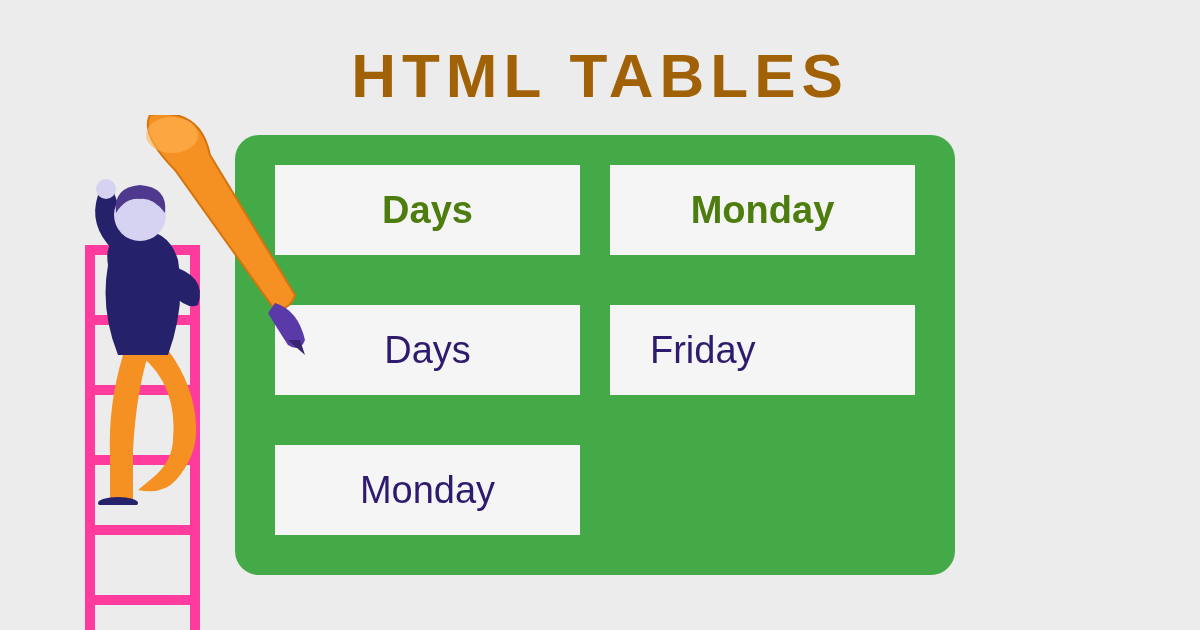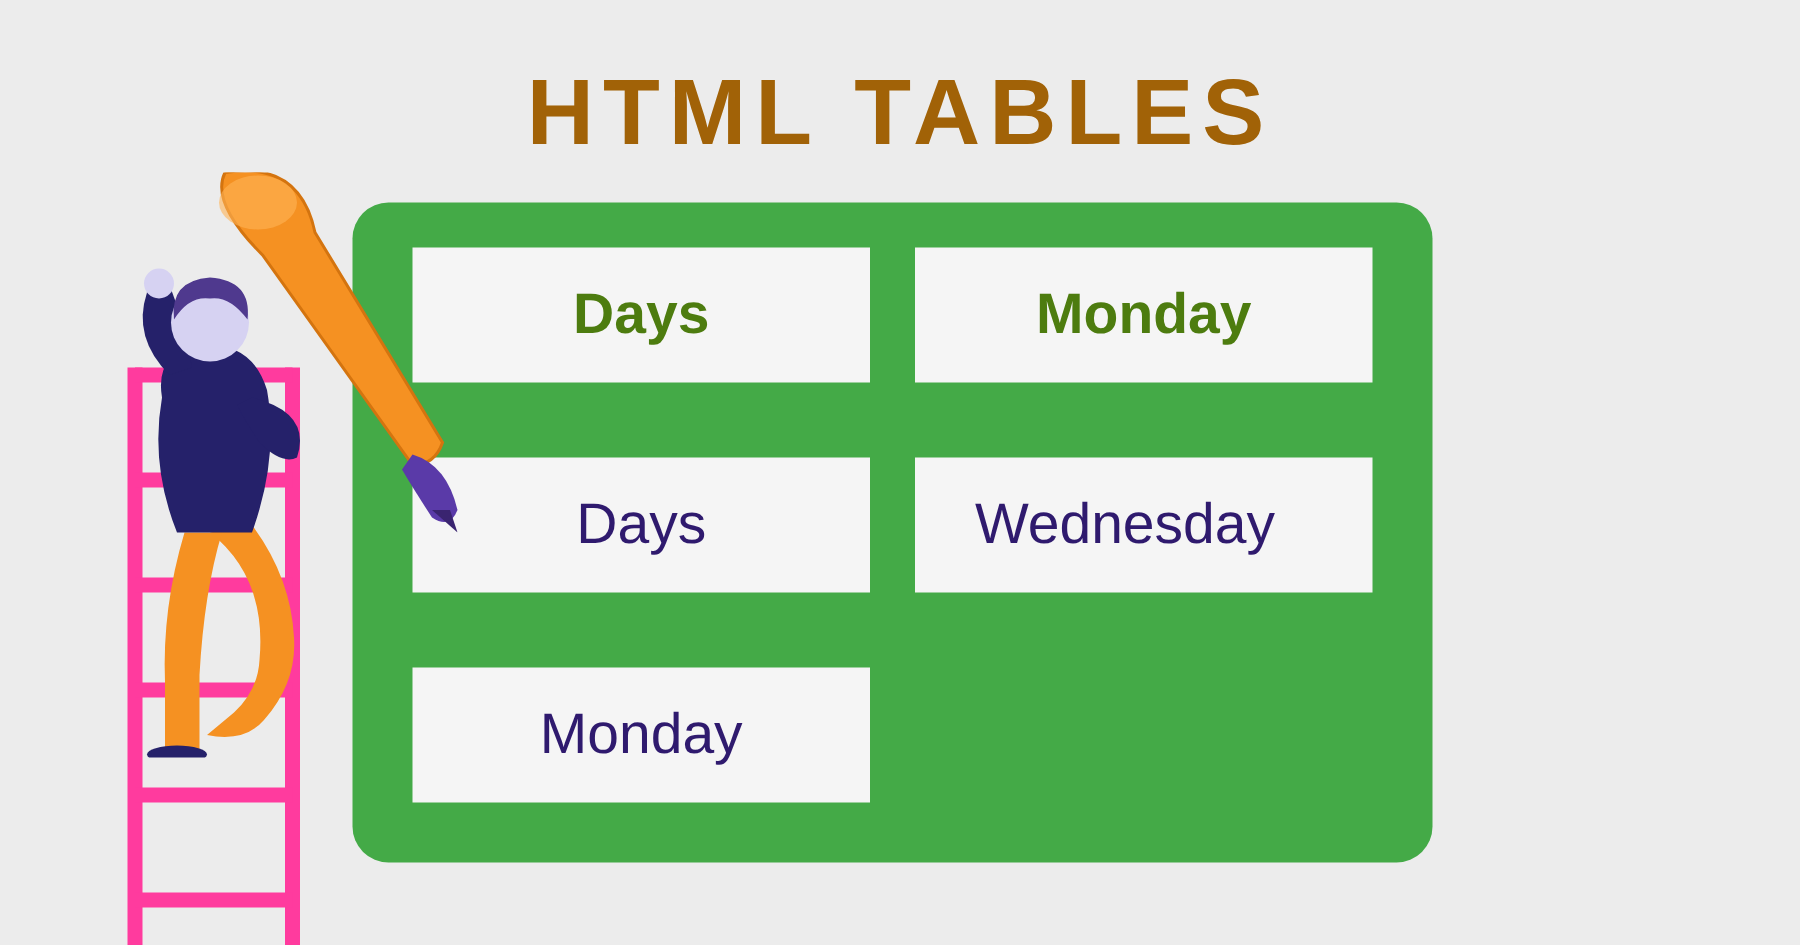--- a/index.html
+++ b/index.html
@@ -96,21 +96,21 @@
 </style>
 </head>
 <body>
 
 <div class="title">HTML TABLES</div>
 
 <div class="table-card">
   <div class="cell header">Days</div>
   <div class="cell header">Monday</div>
   <div class="cell data center">Days</div>
-  <div class="cell data">Wednesday</div>
+  <div class="cell data">Friday</div>
   <div class="cell data center">Monday</div>
 </div>
 
 <div class="ladder">
   <div class="rail left"></div>
   <div class="rail right"></div>
   <div class="rung" style="top:0px"></div>
   <div class="rung" style="top:70px"></div>
   <div class="rung" style="top:140px"></div>
   <div class="rung" style="top:210px"></div>

